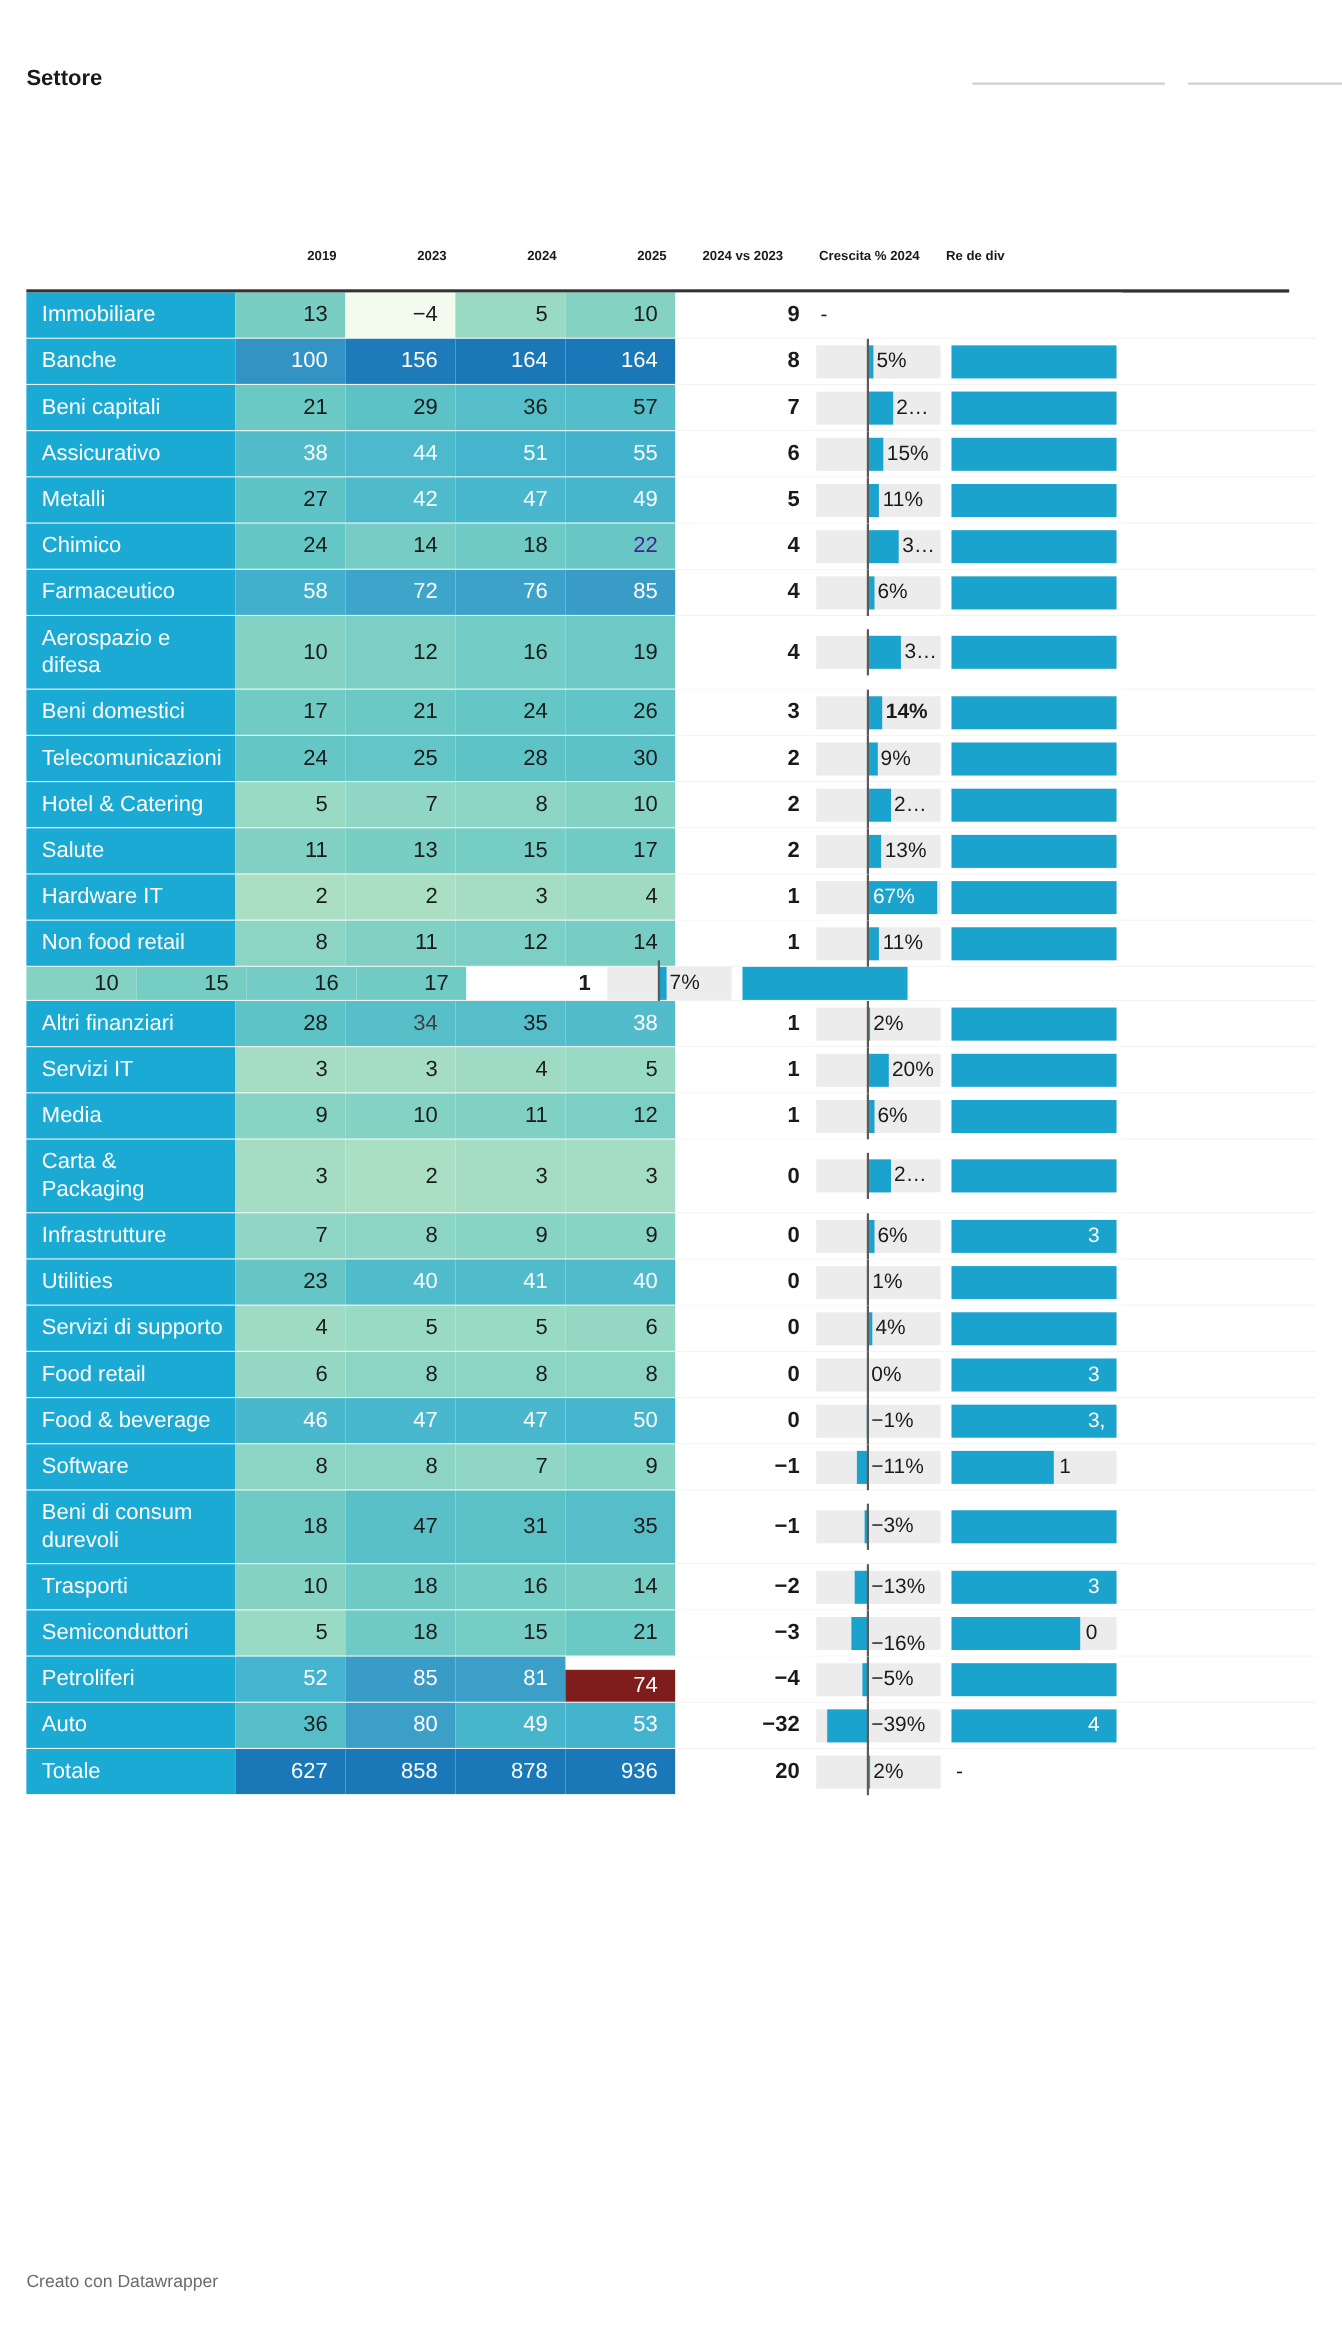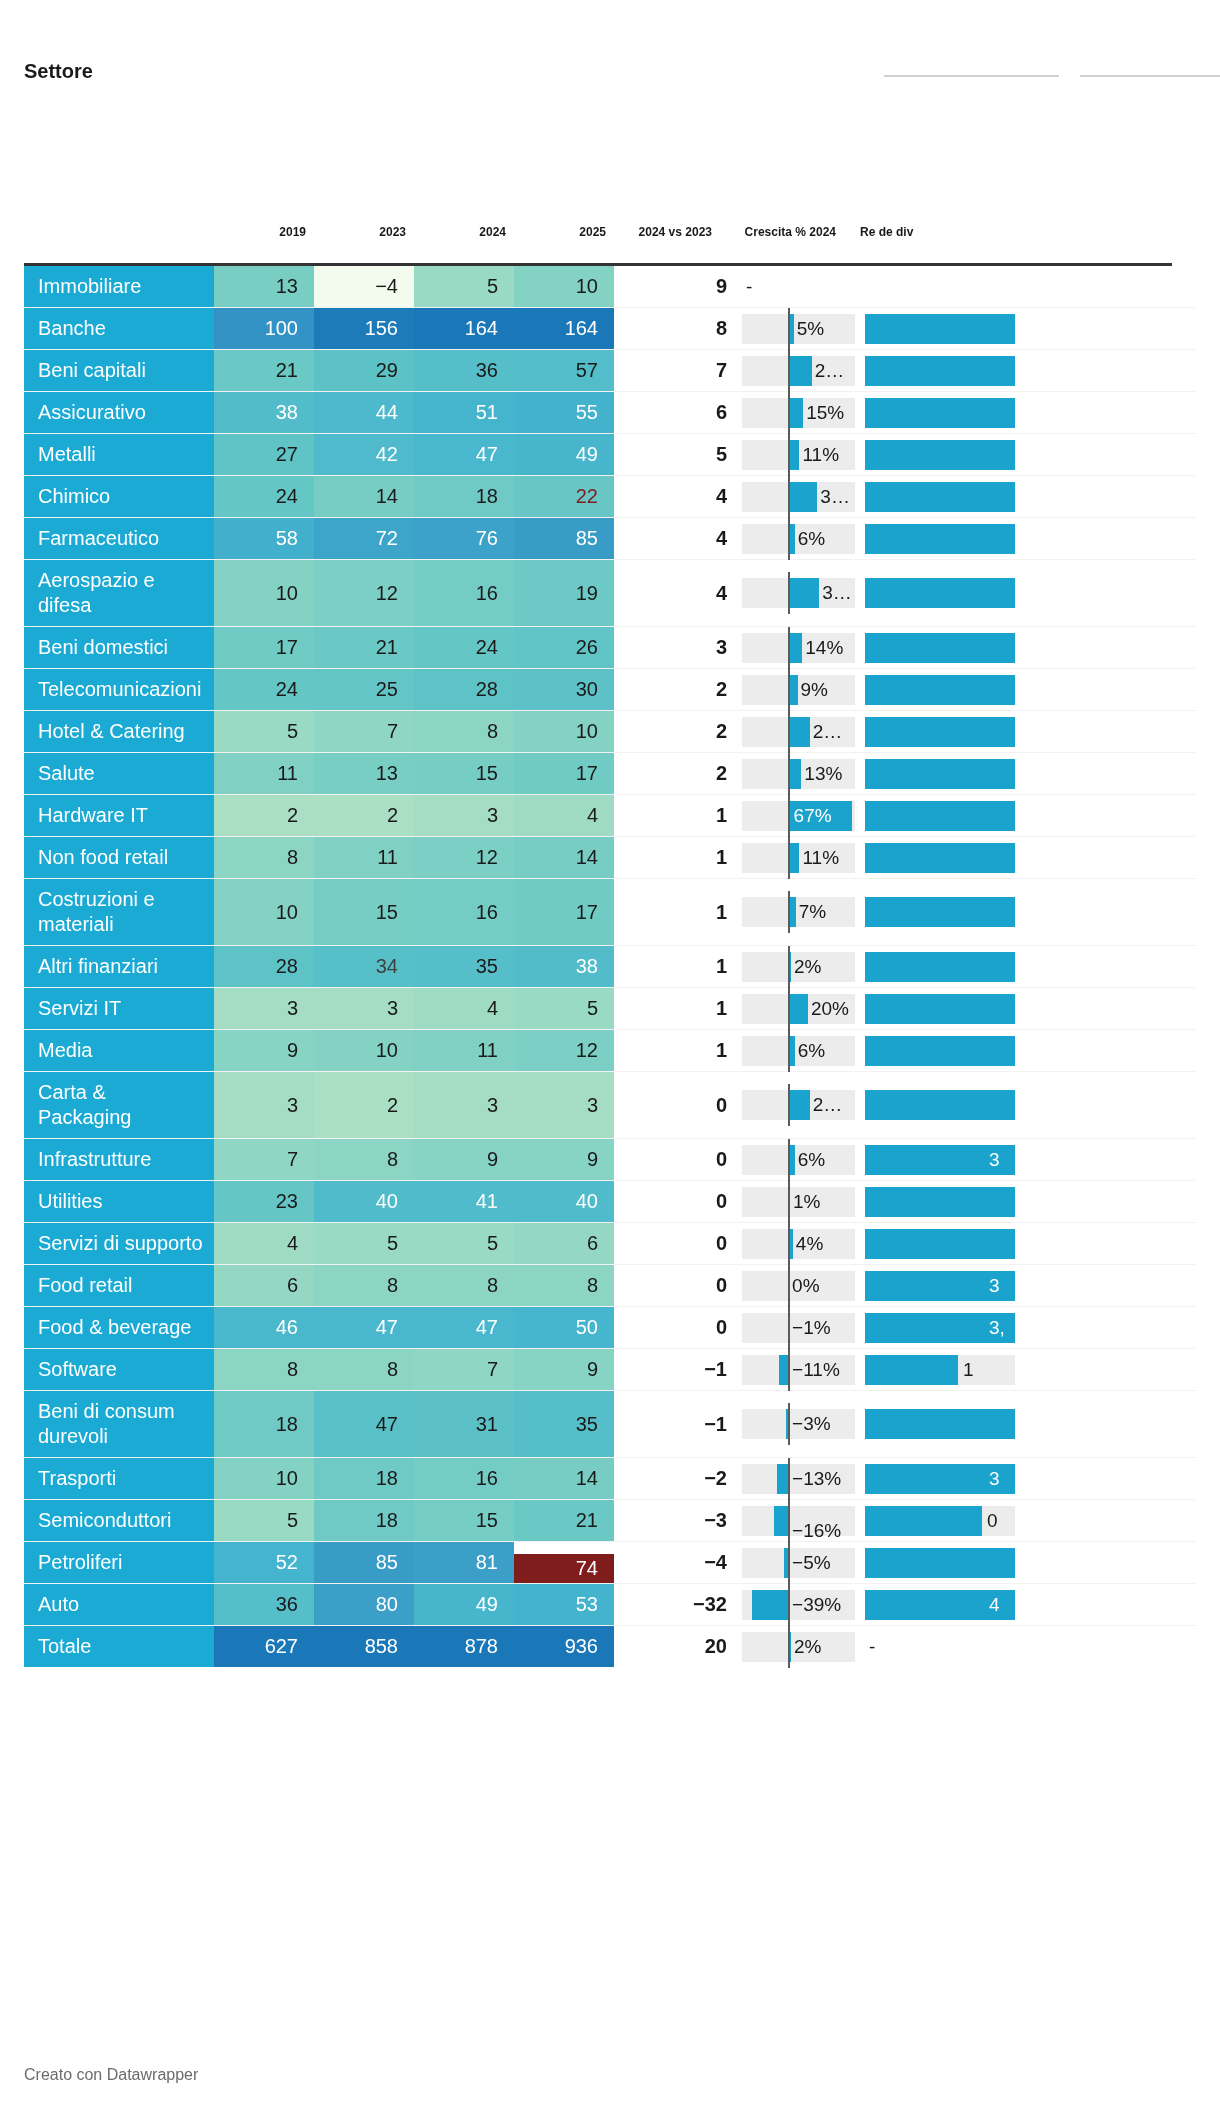--- a/index.html
+++ b/index.html
@@ -324,21 +324,21 @@
           <div class="track2">
             <div class="bar2" style="width: 100%;"></div>
           </div>
         </div>
       </div>
       <div class="row">
         <div class="c-sector">Chimico</div>
         <div class="c-num" style="background: rgb(101, 198, 198); color: rgb(26, 26, 26);">24</div>
         <div class="c-num" style="background: rgb(119, 205, 196); color: rgb(26, 26, 26);">14</div>
         <div class="c-num" style="background: rgb(111, 202, 197); color: rgb(26, 26, 26);">18</div>
-        <div class="c-num" style="background: rgb(104, 199, 197); color: #7f1d1d;">22</div>
+        <div class="c-num" style="background: rgb(104, 199, 197); color: #4c1d95;">22</div>
         <div class="c-diff">4</div>
         <div class="c-bar">
           <div class="track">
             <div class="bar" style="left: 41.6667%; width: 25%;"></div>
             <div class="zeroline" style="left: calc(41.6667% - 1px);"></div>
             <div class="bar-label" style="left: calc(66.6667% + 3px);">3…</div>
           </div>
         </div>
         <div class="c-bar2">
           <div class="track2">
@@ -390,21 +390,21 @@
         <div class="c-sector">Beni domestici</div>
         <div class="c-num" style="background: rgb(113, 203, 197); color: rgb(26, 26, 26);">17</div>
         <div class="c-num" style="background: rgb(106, 200, 197); color: rgb(26, 26, 26);">21</div>
         <div class="c-num" style="background: rgb(101, 198, 198); color: rgb(26, 26, 26);">24</div>
         <div class="c-num" style="background: rgb(97, 196, 198); color: rgb(26, 26, 26);">26</div>
         <div class="c-diff">3</div>
         <div class="c-bar">
           <div class="track">
             <div class="bar" style="left: 41.6667%; width: 11.6667%;"></div>
             <div class="zeroline" style="left: calc(41.6667% - 1px);"></div>
-            <div class="bar-label" style="left: calc(53.3333% + 3px);">14%</div>
+            <div class="bar-label" style="left: calc(53.3333% + 3px); font-weight: bold;">14%</div>
           </div>
         </div>
         <div class="c-bar2">
           <div class="track2">
             <div class="bar2" style="width: 100%;"></div>
           </div>
         </div>
       </div>
       <div class="row">
         <div class="c-sector">Telecomunicazioni</div>
@@ -500,21 +500,20 @@
             <div class="bar-label" style="left: calc(50.8333% + 3px);">11%</div>
           </div>
         </div>
         <div class="c-bar2">
           <div class="track2">
             <div class="bar2" style="width: 100%;"></div>
           </div>
         </div>
       </div>
       <div class="row">
-        <div class="c-sector">Costruzioni e materiali</div>
         <div class="c-num" style="background: rgb(131, 210, 196); color: rgb(26, 26, 26);">10</div>
         <div class="c-num" style="background: rgb(117, 205, 196); color: rgb(26, 26, 26);">15</div>
         <div class="c-num" style="background: rgb(115, 204, 197); color: rgb(26, 26, 26);">16</div>
         <div class="c-num" style="background: rgb(113, 203, 197); color: rgb(26, 26, 26);">17</div>
         <div class="c-diff">1</div>
         <div class="c-bar">
           <div class="track">
             <div class="bar" style="left: 41.6667%; width: 5.83333%;"></div>
             <div class="zeroline" style="left: calc(41.6667% - 1px);"></div>
             <div class="bar-label" style="left: calc(47.5% + 3px);">7%</div>

